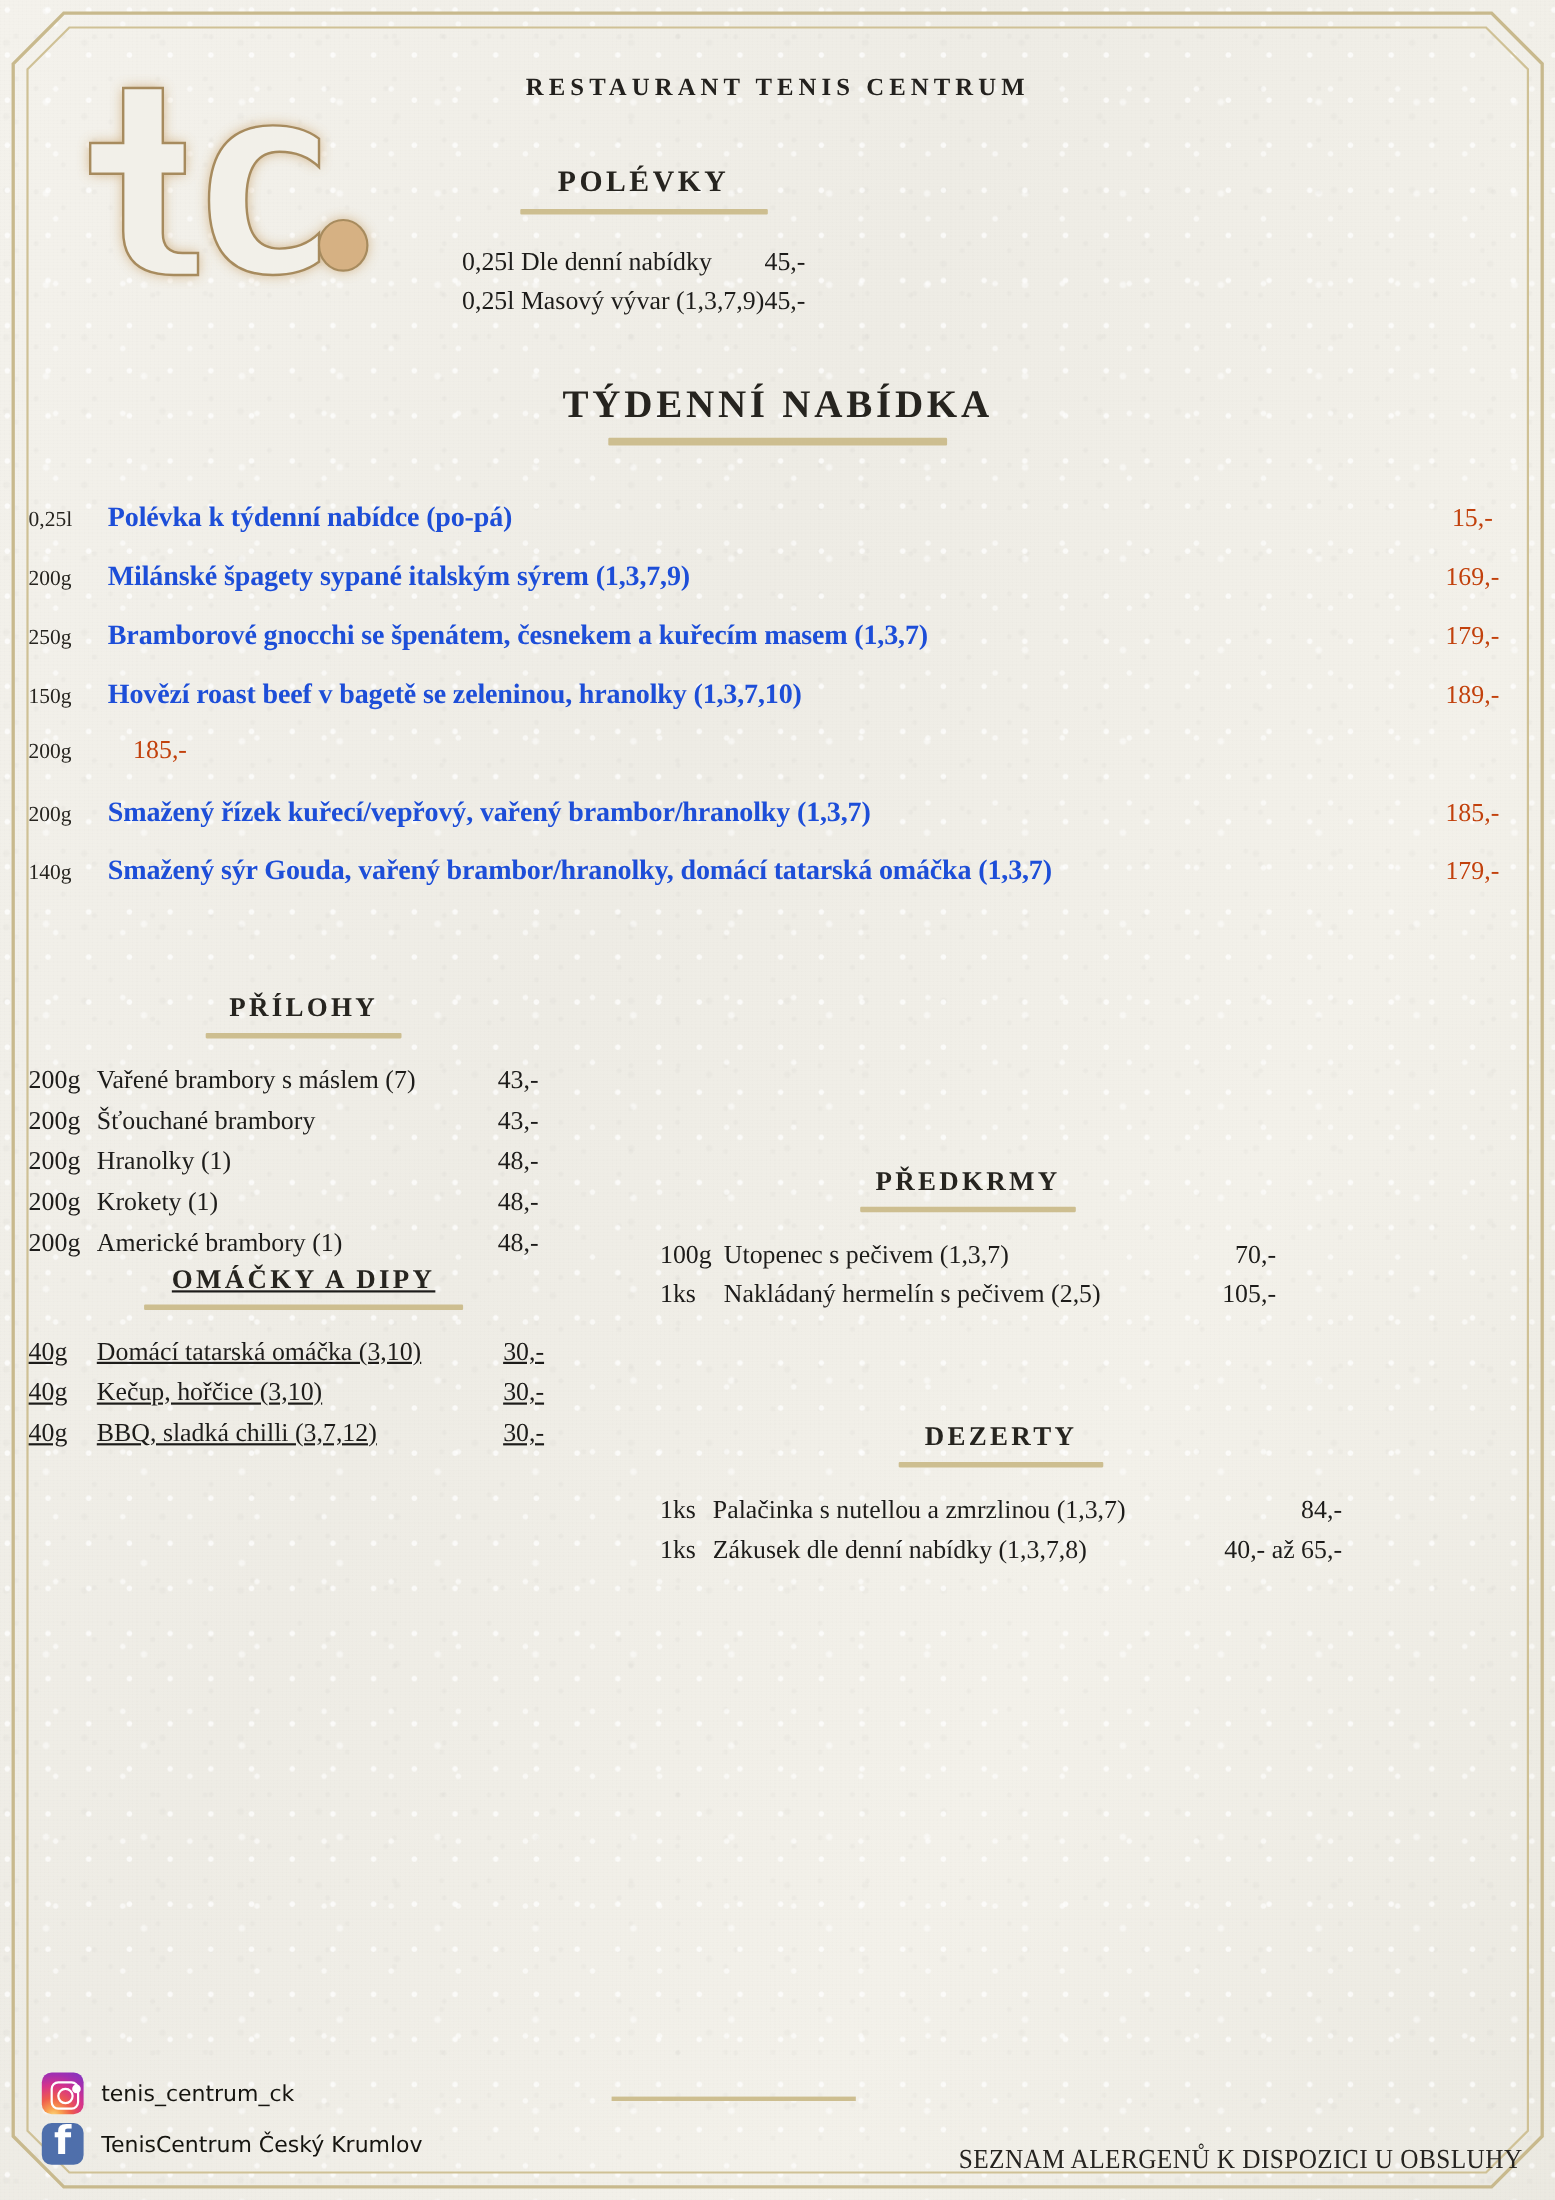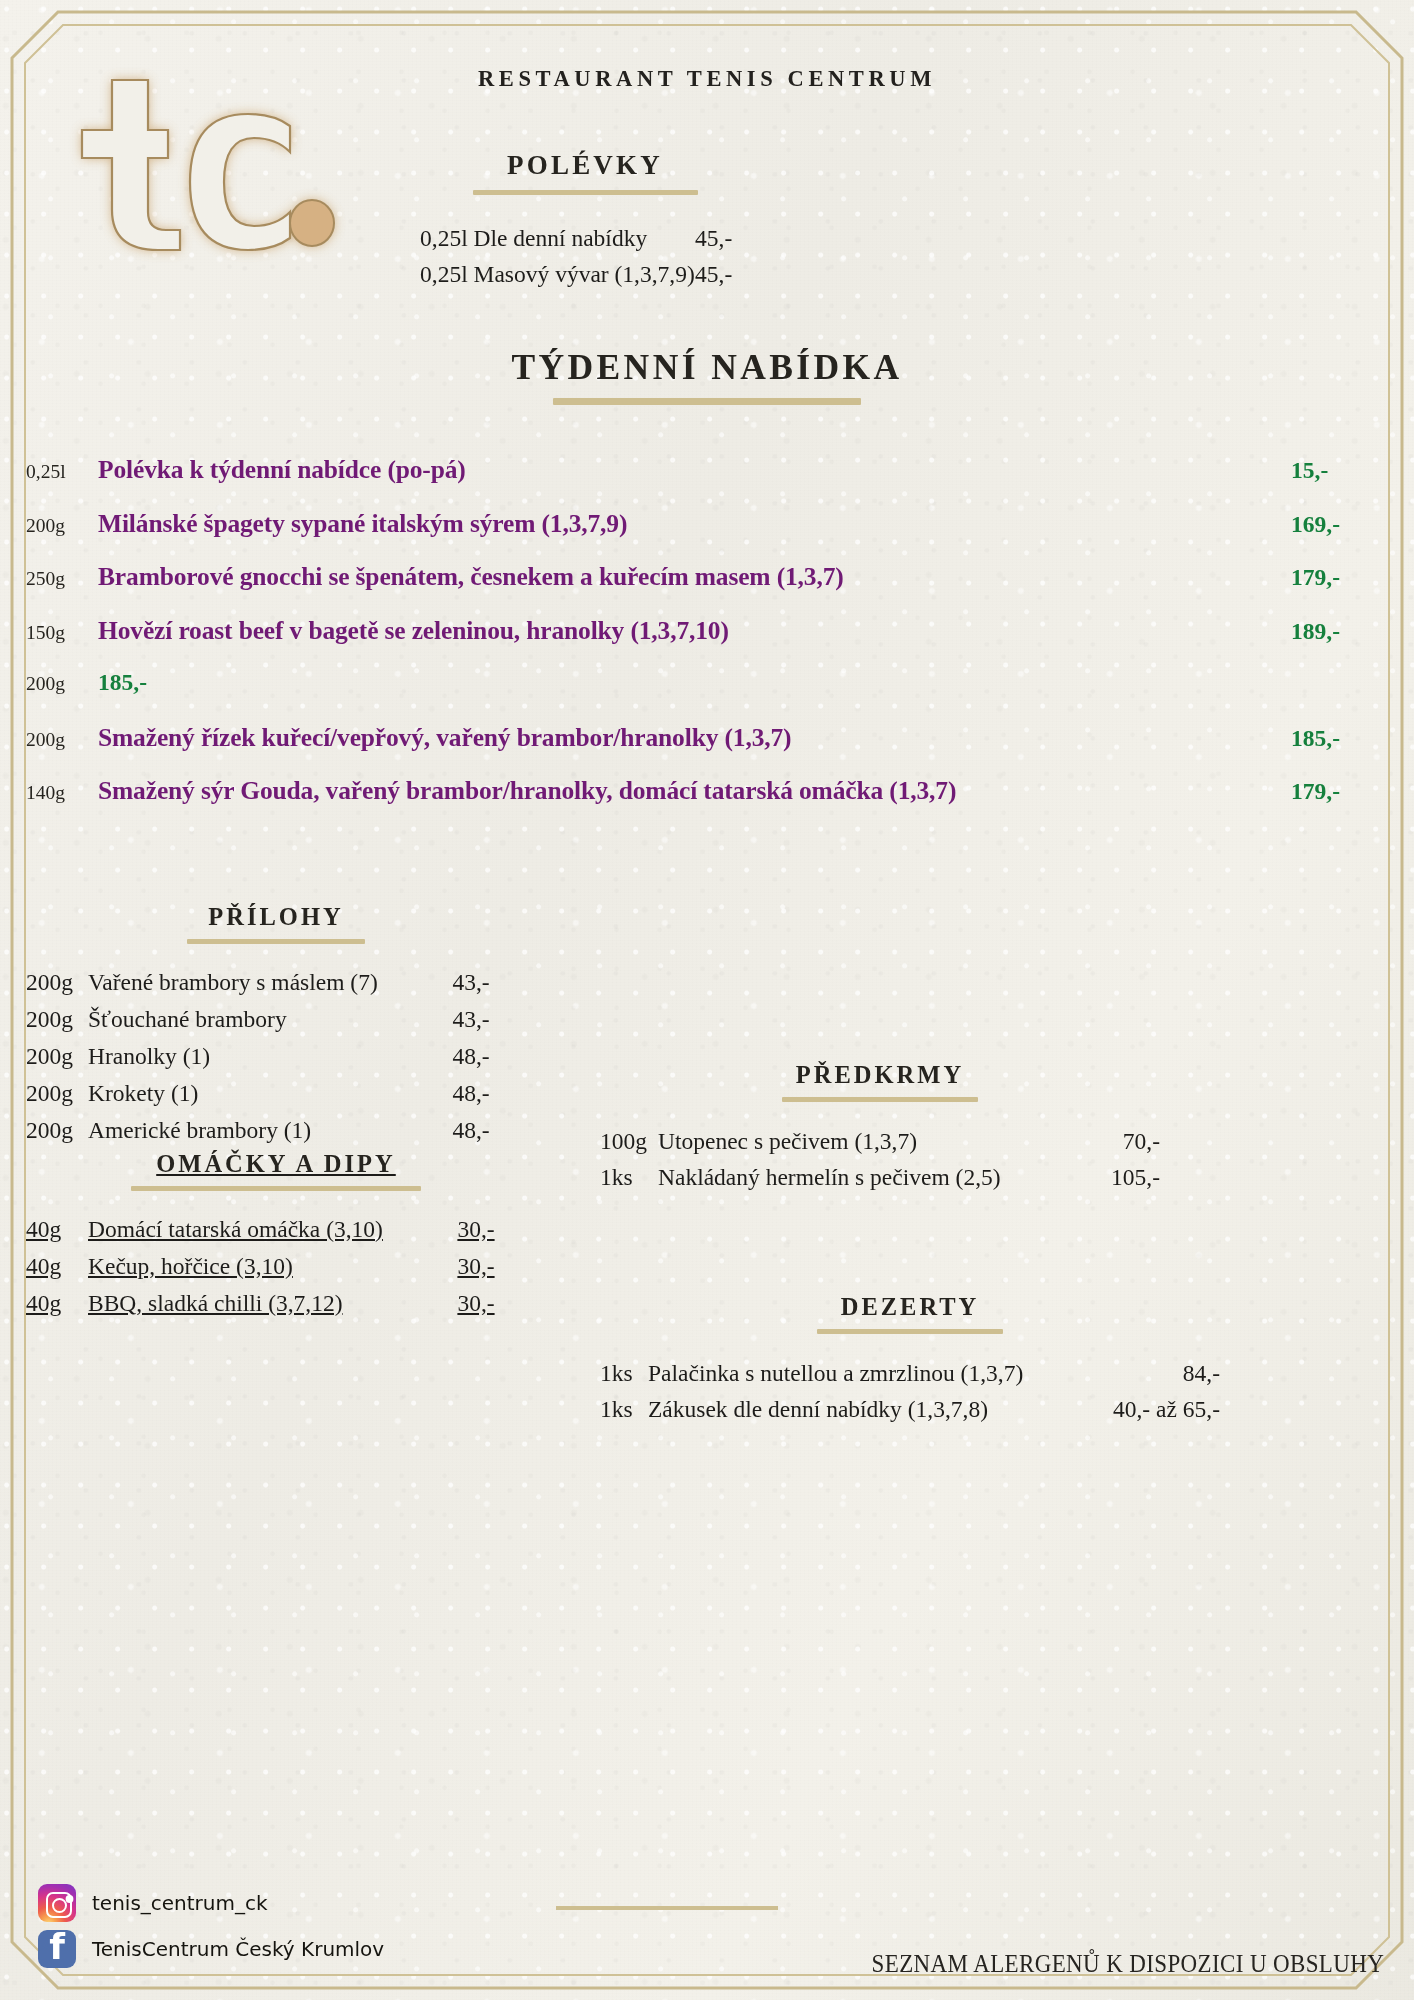--- a/index.html
+++ b/index.html
@@ -98,27 +98,27 @@
     width:72px; flex:0 0 72px;
     font-size:19.5px;
     text-align:left;
     color:#26241f;
   }
   .w-row .n {
     flex:1 1 auto;
     font-size:25.5px; font-weight:700;
     letter-spacing:-.15px;
     white-space:nowrap;
-    color:#701a75;
+    color:#1d4ed8;
   }
   .w-row .p {
     flex:0 0 95px;
-    text-align:left;
-    font-size:23.5px; font-weight:700;
-    color:#15803d;
+    text-align:center;
+    font-size:23.5px; font-weight:400;
+    color:#c2410c;
   }
 
   
   .prilohy { position:absolute; left:26px; top:905px; width:500px; }
   .prilohy .sec-h { font-size:24.5px; letter-spacing:3px; }
   .prilohy .rule { width:178px; height:5px; margin-top:9px; }
   .side-list { margin-top:20px; font-size:23.5px; line-height:1.575; }
   .side-row { display:flex; }
   .side-row .g { width:62px; flex:0 0 62px; }
   .side-row .n { flex:1 1 auto; white-space:nowrap; }

